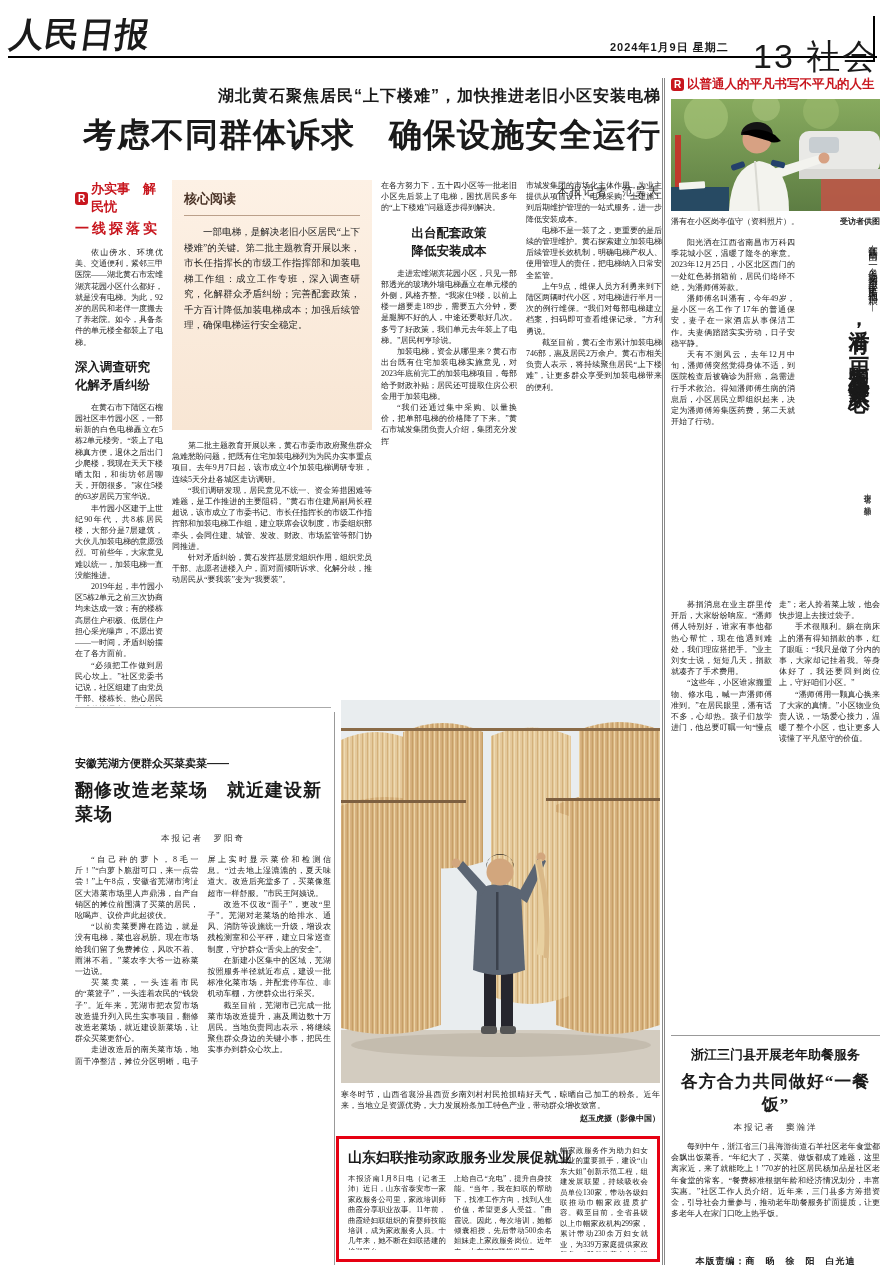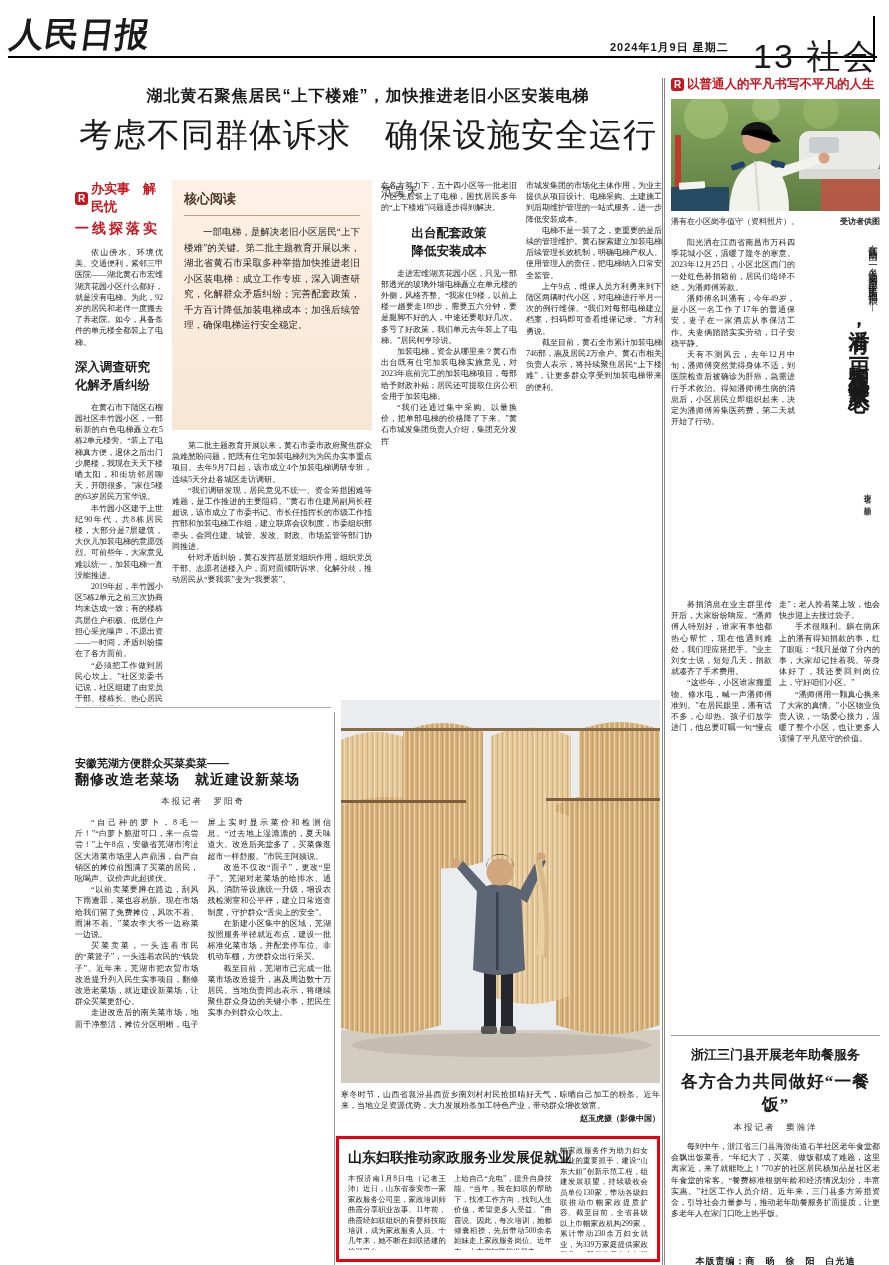--- a/index.html
+++ b/index.html
@@ -12,23 +12,23 @@
   .head-date { position:absolute; left:610px; top:40px; font-size:11px; font-weight:bold; letter-spacing:1px; font-family:"Liberation Sans", sans-serif; }
   .head-page { position:absolute; left:753px; top:34px; font-size:34px; font-weight:400; font-family:"Liberation Sans", sans-serif; letter-spacing:2px; }
   .head-bracket { position:absolute; left:866px; top:16px; width:9px; height:46px; border-right:2px solid #000; border-bottom:2px solid #000; }
 
   
   .p { font-size:8px; line-height:11.2px; text-align:justify; text-indent:2em; color:#222; }
   .p.cont { text-indent:0; }
   .clip { overflow:hidden; }
 
   
-  .lead-head { position:absolute; left:75px; top:86px; width:586px; text-align:center; }
+  .lead-head { position:absolute; left:75px; top:86px; width:586px; text-align:right; }
   .lead-kicker { font-size:16px; font-weight:bold; font-family:"Liberation Sans", sans-serif; letter-spacing:1px; }
-  .lead-title { font-size:33px; font-weight:400; font-family:"Liberation Sans", sans-serif; letter-spacing:1px; margin-top:6px; white-space:nowrap; }
+  .lead-title { font-size:33px; font-weight:700; font-family:"Liberation Sans", sans-serif; letter-spacing:1px; margin-top:6px; white-space:nowrap; }
   .lead-byline { font-size:11px; margin-top:26px; color:#333; letter-spacing:2px; }
 
   .grid { position:absolute; left:75px; top:180px; width:587px; height:526px; display:flex; }
   .colA { width:88px; margin-right:9px; }
   .colB { width:200px; margin-right:9px; }
   .colC { width:136px; margin-right:9px; }
   .colD { width:136px; }
 
   .red-label { color:#c8161e; font-weight:bold; font-family:"Liberation Sans", sans-serif; margin-bottom:9px; }
   .red-label .l1 { font-size:13px; display:flex; align-items:center; gap:3px; }
@@ -40,21 +40,21 @@
 
   .corebox { background:linear-gradient(180deg,#fdf1e5,#f8e6d4); padding:10px 12px 12px; height:250px; overflow:hidden; margin-bottom:10px; }
   .corebox-title { font-size:13px; font-weight:900; font-family:"Liberation Sans", sans-serif; color:#4a3327; }
   .corebox-rule { height:1px; background:#bba08a; margin:7px 0 9px; }
   .corebox .p { font-size:9.5px; line-height:15.5px; }
 
   
   .ml-rule { position:absolute; left:75px; top:707px; width:256px; height:1px; background:#aaa; }
   .market { position:absolute; left:75px; top:756px; width:256px; height:546px; }
   .market-kicker { font-size:11px; font-weight:bold; font-family:"Liberation Sans", sans-serif; }
-  .market-title { font-size:14px; font-weight:900; font-family:"Liberation Sans", sans-serif; letter-spacing:1px; }
+  .market-title { font-size:18px; font-weight:900; font-family:"Liberation Sans", sans-serif; letter-spacing:1px; margin-top:7px; }
   .market-byline { font-size:8.5px; text-align:center; margin-top:7px; letter-spacing:2px; color:#333; }
   .market-body { margin-top:9px; height:468px; column-count:2; column-gap:9px; overflow:hidden; }
 
   .vrule1 { position:absolute; left:334px; top:712px; width:1px; height:553px; background:#999; }
 
   
   .photo-c { position:absolute; left:341px; top:700px; width:319px; height:383px; overflow:hidden; background:#e8ecee; }
   .photo-cap { position:absolute; left:341px; top:1089px; width:319px; font-size:8px; line-height:11px; text-align:justify; color:#222; }
   .photo-credit { text-align:right; margin-top:2px; font-weight:bold; }
 
@@ -121,21 +121,21 @@
       <div class="subhead"><span>深入调查研究</span><br><span>化解矛盾纠纷</span></div>
       <p class="p">在黄石市下陆区石榴园社区丰竹园小区，一部崭新的白色电梯矗立在5栋2单元楼旁。“装上了电梯真方便，退休之后出门少爬楼，我现在天天下楼晒太阳，和街坊邻居聊天，开朗很多。”家住5楼的63岁居民万宝华说。</p>
       <p class="p">丰竹园小区建于上世纪90年代，共8栋居民楼，大部分是7层建筑，大伙儿加装电梯的意愿强烈。可前些年，大家意见难以统一，加装电梯一直没能推进。</p>
       <p class="p">2019年起，丰竹园小区5栋2单元之前三次协商均未达成一致；有的楼栋高层住户积极、低层住户担心采光噪声，不愿出资——一时间，矛盾纠纷摆在了各方面前。</p>
       <p class="p">“必须把工作做到居民心坎上。”社区党委书记说，社区组建了由党员干部、楼栋长、热心居民组成的协调小组，挨家挨户上门听取意见，一场场“板凳会”开到了居民家门口。</p>
     </div>
     <div class="colB clip">
       <div class="corebox">
         <div class="corebox-title">核心阅读</div>
         <div class="corebox-rule"></div>
-        <p class="p">一部电梯，是解决老旧小区居民“上下楼难”的关键。第二批主题教育开展以来，湖北省黄石市采取多种举措加快推进老旧小区装电梯：成立工作专班，深入调查研究，化解群众矛盾纠纷；完善配套政策，千方百计降低加装电梯成本；加强后续管理，确保电梯运行安全稳定。</p>
+        <p class="p">一部电梯，是解决老旧小区居民“上下楼难”的关键。第二批主题教育开展以来，市长任指挥长的市级工作指挥部和加装电梯工作组：成立工作专班，深入调查研究，化解群众矛盾纠纷；完善配套政策，千方百计降低加装电梯成本；加强后续管理，确保电梯运行安全稳定。</p>
       </div>
       <p class="p">第二批主题教育开展以来，黄石市委市政府聚焦群众急难愁盼问题，把既有住宅加装电梯列为为民办实事重点项目。去年9月7日起，该市成立4个加装电梯调研专班，连续5天分赴各城区走访调研。</p>
       <p class="p">“我们调研发现，居民意见不统一、资金筹措困难等难题，是工作推进的主要阻碍。”黄石市住建局副局长程超说，该市成立了市委书记、市长任指挥长的市级工作指挥部和加装电梯工作组，建立联席会议制度，市委组织部牵头，会同住建、城管、发改、财政、市场监管等部门协同推进。</p>
       <p class="p">针对矛盾纠纷，黄石发挥基层党组织作用，组织党员干部、志愿者进楼入户，面对面倾听诉求、化解分歧，推动居民从“要我装”变为“我要装”。</p>
     </div>
     <div class="colC clip">
       <p class="p cont">在各方努力下，五十四小区等一批老旧小区先后装上了电梯，困扰居民多年的“上下楼难”问题逐步得到解决。</p>
       <div class="subhead center"><span>出台配套政策</span><br><span>降低安装成本</span></div>
       <p class="p">走进宏维湖滨花园小区，只见一部部透光的玻璃外墙电梯矗立在单元楼的外侧，风格齐整。“我家住9楼，以前上楼一趟要走189步，需要五六分钟，要是腿脚不好的人，中途还要歇好几次。多亏了好政策，我们单元去年装上了电梯。”居民柯亨珍说。</p>
       <p class="p">加装电梯，资金从哪里来？黄石市出台既有住宅加装电梯实施意见，对2023年底前完工的加装电梯项目，每部给予财政补贴；居民还可提取住房公积金用于加装电梯。</p>
@@ -149,21 +149,21 @@
     </div>
   </div>
 
   <div class="ml-rule"></div>
   <div class="market">
     <div class="market-kicker">安徽芜湖方便群众买菜卖菜——</div>
     <div class="market-title">翻修改造老菜场　就近建设新菜场</div>
     <div class="market-byline">本报记者　罗阳奇</div>
     <div class="market-body">
       <p class="p">“自己种的萝卜，8毛一斤！”“白萝卜脆甜可口，来一点尝尝！”上午8点，安徽省芜湖市湾沚区大港菜市场里人声鼎沸，自产自销区的摊位前围满了买菜的居民，吆喝声、议价声此起彼伏。</p>
-      <p class="p">“以前卖菜要蹲在路边，刮风下雨遭罪，菜也容易脏。现在市场给我们留了免费摊位，风吹不着、雨淋不着。”菜农李大爷一边称菜一边说。</p>
+      <p class="p">“以前卖菜要蹲在路边，就是没有电梯，菜也容易脏。现在市场给我们留了免费摊位，风吹不着、雨淋不着。”菜农李大爷一边称菜一边说。</p>
       <p class="p">买菜卖菜，一头连着市民的“菜篮子”，一头连着农民的“钱袋子”。近年来，芜湖市把农贸市场改造提升列入民生实事项目，翻修改造老菜场，就近建设新菜场，让群众买菜更舒心。</p>
       <p class="p">走进改造后的南关菜市场，地面干净整洁，摊位分区明晰，电子屏上实时显示菜价和检测信息。“过去地上湿漉漉的，夏天味道大。改造后亮堂多了，买菜像逛超市一样舒服。”市民王阿姨说。</p>
       <p class="p">改造不仅改“面子”，更改“里子”。芜湖对老菜场的给排水、通风、消防等设施统一升级，增设农残检测室和公平秤，建立日常巡查制度，守护群众“舌尖上的安全”。</p>
       <p class="p">在新建小区集中的区域，芜湖按照服务半径就近布点，建设一批标准化菜市场，并配套停车位、非机动车棚，方便群众出行采买。</p>
       <p class="p">截至目前，芜湖市已完成一批菜市场改造提升，惠及周边数十万居民。当地负责同志表示，将继续聚焦群众身边的关键小事，把民生实事办到群众心坎上。</p>
     </div>
   </div>
 
   <div class="vrule1"></div>
 

